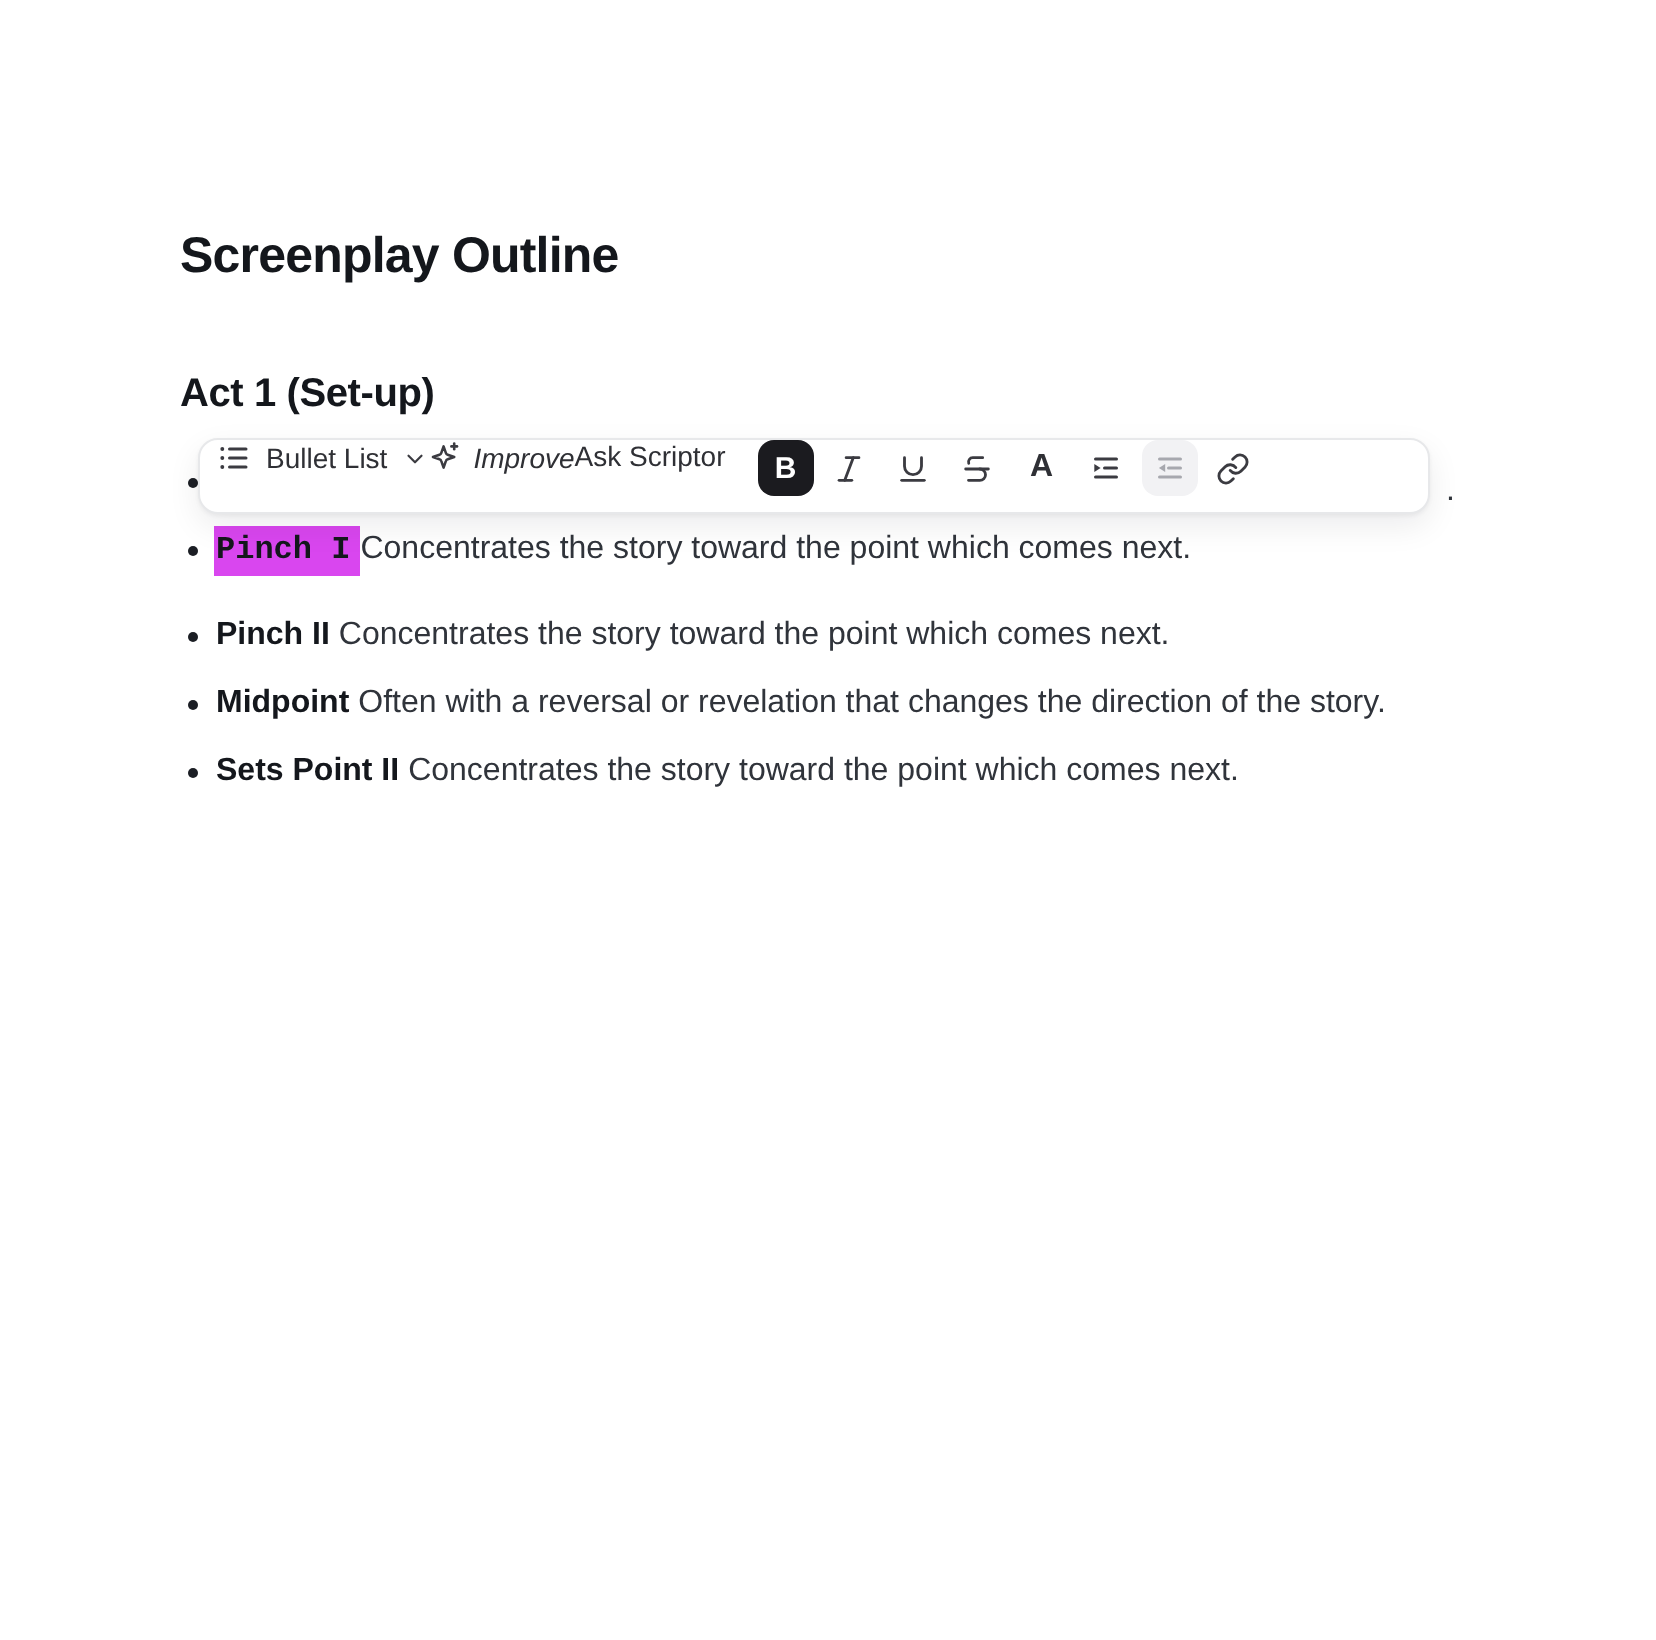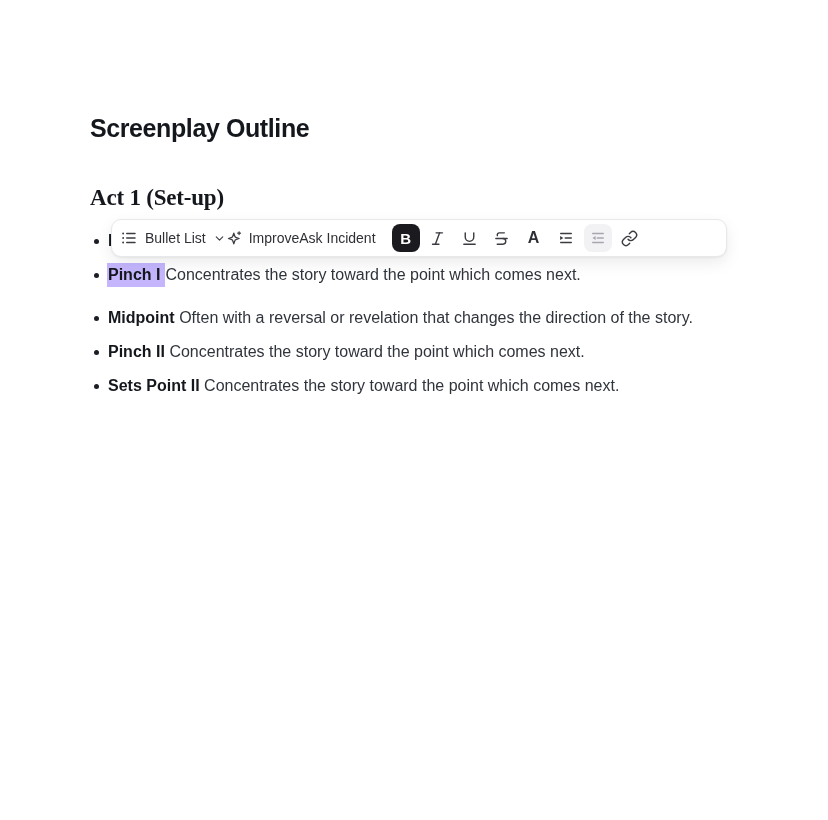--- a/index.html
+++ b/index.html
@@ -7,54 +7,53 @@
     width:828px;height:820px;background:#ffffff;position:relative;overflow:hidden;
     font-family:"Liberation Sans","DejaVu Sans",sans-serif;color:#30343b;
     -webkit-font-smoothing:antialiased;
   }
   .content{position:absolute;left:90px;top:84px;width:693px;margin-top:29px;}
   h1{
     margin:0;font-size:25px;line-height:30px;font-weight:700;color:#14171c;
     letter-spacing:-0.4px;
   }
   h2{
-    margin:46px 0 0 0;font-size:23px;line-height:25px;font-weight:700;color:#14171c;
+    margin:46px 0 0 0;font-size:20px;line-height:25px;font-weight:700;color:#14171c;
     letter-spacing:-0.2px;
-    font-family:Liberation Serif, serif;
   }
   section.first h2{margin-top:42px;}
   section.third h2{margin-top:50px;}
   ul{list-style:none;margin:19px 0 0 0;padding:0;}
   li{
     position:relative;padding-left:18px;font-size:16px;line-height:24px;
     margin-bottom:10px;color:#30343b;
   }
   .dot{
     position:absolute;left:4px;top:9.5px;width:5px;height:5px;border-radius:50%;
     background:#1b1e24;
   }
   .term{font-weight:700;color:#14171c;margin-right:4.5px;}
-  .selection{background:#c4b5fd;padding:3px 5px 4px 1px;margin-left:-1px;}
+  .selection{background:#d946ef;padding:3px 5px 4px 1px;margin-left:-1px;font-family:Liberation Mono, monospace;}
   .selection .term{margin-right:0;}
   
   .toolbar{
-    position:absolute;left:111px;top:219px;width:616px;height:38px;z-index:10;
+    position:absolute;left:99px;top:219px;width:616px;height:38px;z-index:10;
     background:#ffffff;border:1px solid #e7e8ea;border-radius:10px;
     box-shadow:0 6px 16px rgba(18,18,24,0.08),0 1px 2px rgba(18,18,24,0.05);
-    display:flex;align-items:center;box-sizing:border-box;padding:0 26px 0 8px;
+    display:flex;align-items:flex-start;box-sizing:border-box;padding:0 26px 0 8px;
   }
   .toolbar button{
     background:transparent;border:none;margin:0;padding:0;cursor:pointer;
     font-family:inherit;display:flex;align-items:center;justify-content:center;
     color:#2f3035;flex-shrink:0;
   }
   .block-btn{gap:7px;padding:4px 4px;}
   .tlabel{font-size:14px;font-weight:500;color:#2f3035;white-space:nowrap;}
   .ai-btn{gap:6px;}
-  .btn-improve{margin-left:30px;}
+  .btn-improve{margin-left:30px;font-style:italic;}
   .btn-ask{margin-left:26px;}
   .fmt{display:flex;align-items:center;gap:4px;margin-left:16px;}
   .fbtn{width:28px;height:28px;border-radius:8px;}
   .fbtn.bold{
     background:#1b1b1f;color:#ffffff;font-weight:700;font-size:15px;
   }
   .fbtn.disabled{background:#f2f2f4;cursor:default;}
   .aglyph{font-size:16px;font-weight:600;color:#3b3b41;}
   svg.ticon{stroke:#3b3b41;fill:none;stroke-width:2;stroke-linecap:round;stroke-linejoin:round;}
   .disabled svg.ticon{stroke:#a7a8ae;}
@@ -77,24 +76,24 @@
       </li>
       <li>
         <span class="dot"></span><span class="selection"><b class="term">Pinch I</b></span><span class="desc">Concentrates the story toward the point which comes next.</span>
       </li>
     </ul>
   </section>
 
   <section>
     <ul>
       <li>
-        <span class="dot"></span><b class="term">Midpoint</b><span class="desc">Often with a reversal or revelation that changes the direction of the story.</span>
+        <span class="dot"></span><b class="term">Pinch II</b><span class="desc">Concentrates the story toward the point which comes next.</span>
       </li>
       <li>
-        <span class="dot"></span><b class="term">Pinch II</b><span class="desc">Concentrates the story toward the point which comes next.</span>
+        <span class="dot"></span><b class="term">Midpoint</b><span class="desc">Often with a reversal or revelation that changes the direction of the story.</span>
       </li>
       <li>
         <span class="dot"></span><b class="term">Sets Point II</b><span class="desc">Concentrates the story toward the point which comes next.</span>
       </li>
     </ul>
   </section>
 
   <section class="third">
   </section>
 </div>
@@ -120,21 +119,21 @@
   <button class="ai-btn btn-improve">
     <svg class="ticon" width="17" height="17" viewBox="0 0 24 24" style="stroke-width:1.8">
       <path d="M11 4.5l1.6 4.6a2 2 0 0 0 1.3 1.3l4.6 1.6-4.6 1.6a2 2 0 0 0-1.3 1.3L11 19.5l-1.6-4.6a2 2 0 0 0-1.3-1.3L3.5 12l4.6-1.6a2 2 0 0 0 1.3-1.3z"></path>
       <path d="M18.5 2.5v4"></path>
         <path d="M16.5 4.5h4"></path>
     </svg>
     <span class="tlabel">Improve</span>
   </button>
 
   <button class="ai-btn btn-ask">
-    <span class="tlabel">Ask Incident</span>
+    <span class="tlabel">Ask Scriptor</span>
   </button>
 
   <div class="fmt">
     <button class="fbtn bold">B</button>
 
     <button class="fbtn">
       <svg class="ticon" width="17" height="17" viewBox="0 0 24 24">
         <line x1="19" y1="4" x2="10" y2="4"></line>
           <line x1="14" y1="20" x2="5" y2="20"></line>
           <line x1="15" y1="4" x2="9" y2="20"></line>

